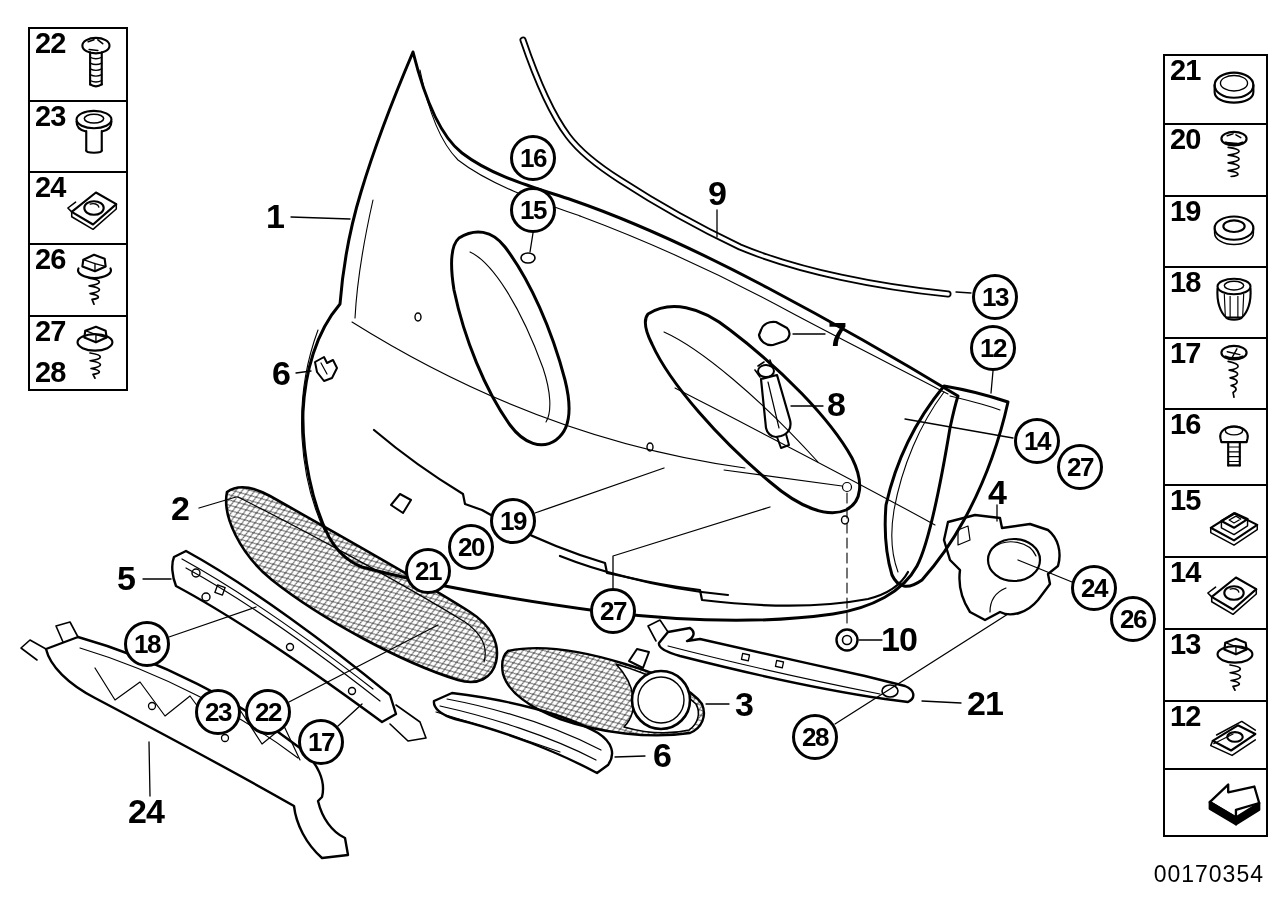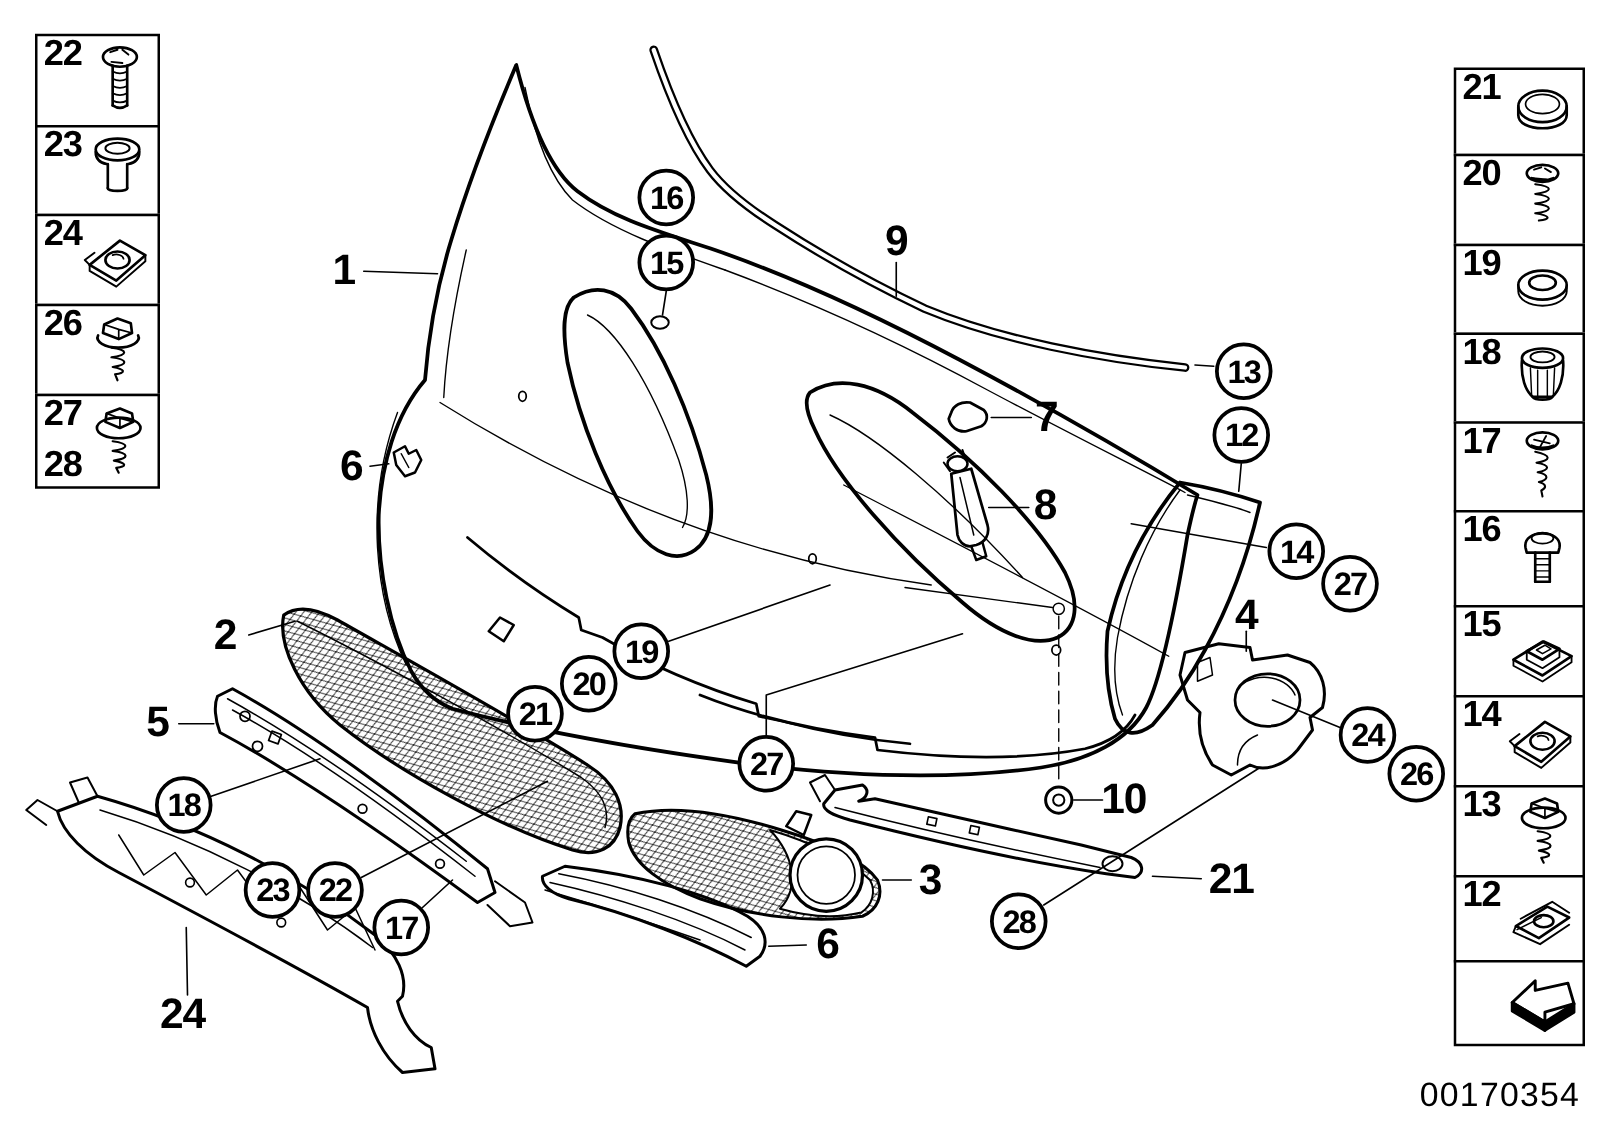--- a/index.html
+++ b/index.html
@@ -19,21 +19,21 @@
              width:62px;height:64px;}
   .cell-icon svg{width:100%;height:100%;display:block;}
   .callout-layer{position:absolute;left:0;top:0;width:100%;height:100%;}
   .callout-circle{position:absolute;width:46px;height:46px;border:3px solid #000;
                   border-radius:50%;background:#fff;box-sizing:border-box;
                   transform:translate(-50%,-50%);display:flex;align-items:center;
                   justify-content:center;font-weight:bold;font-size:26px;
                   letter-spacing:-1.5px;line-height:1;}
   .callout-plain{position:absolute;transform:translate(-50%,-50%);font-weight:bold;
                  font-size:34px;letter-spacing:-1px;line-height:1;white-space:nowrap;}
-  .part-number{position:absolute;right:24px;top:861px;font-size:27px;
+  .part-number{position:absolute;right:24px;top:861px;font-size:23px;
                letter-spacing:1px;}
 </style>
 </head>
 <body>
 
 <div class="stage">
 
   <svg class="diagram" viewBox="0 0 1288 910">
     <defs>
       <pattern id="mesh" width="9" height="6" patternUnits="userSpaceOnUse" patternTransform="rotate(-18)">

